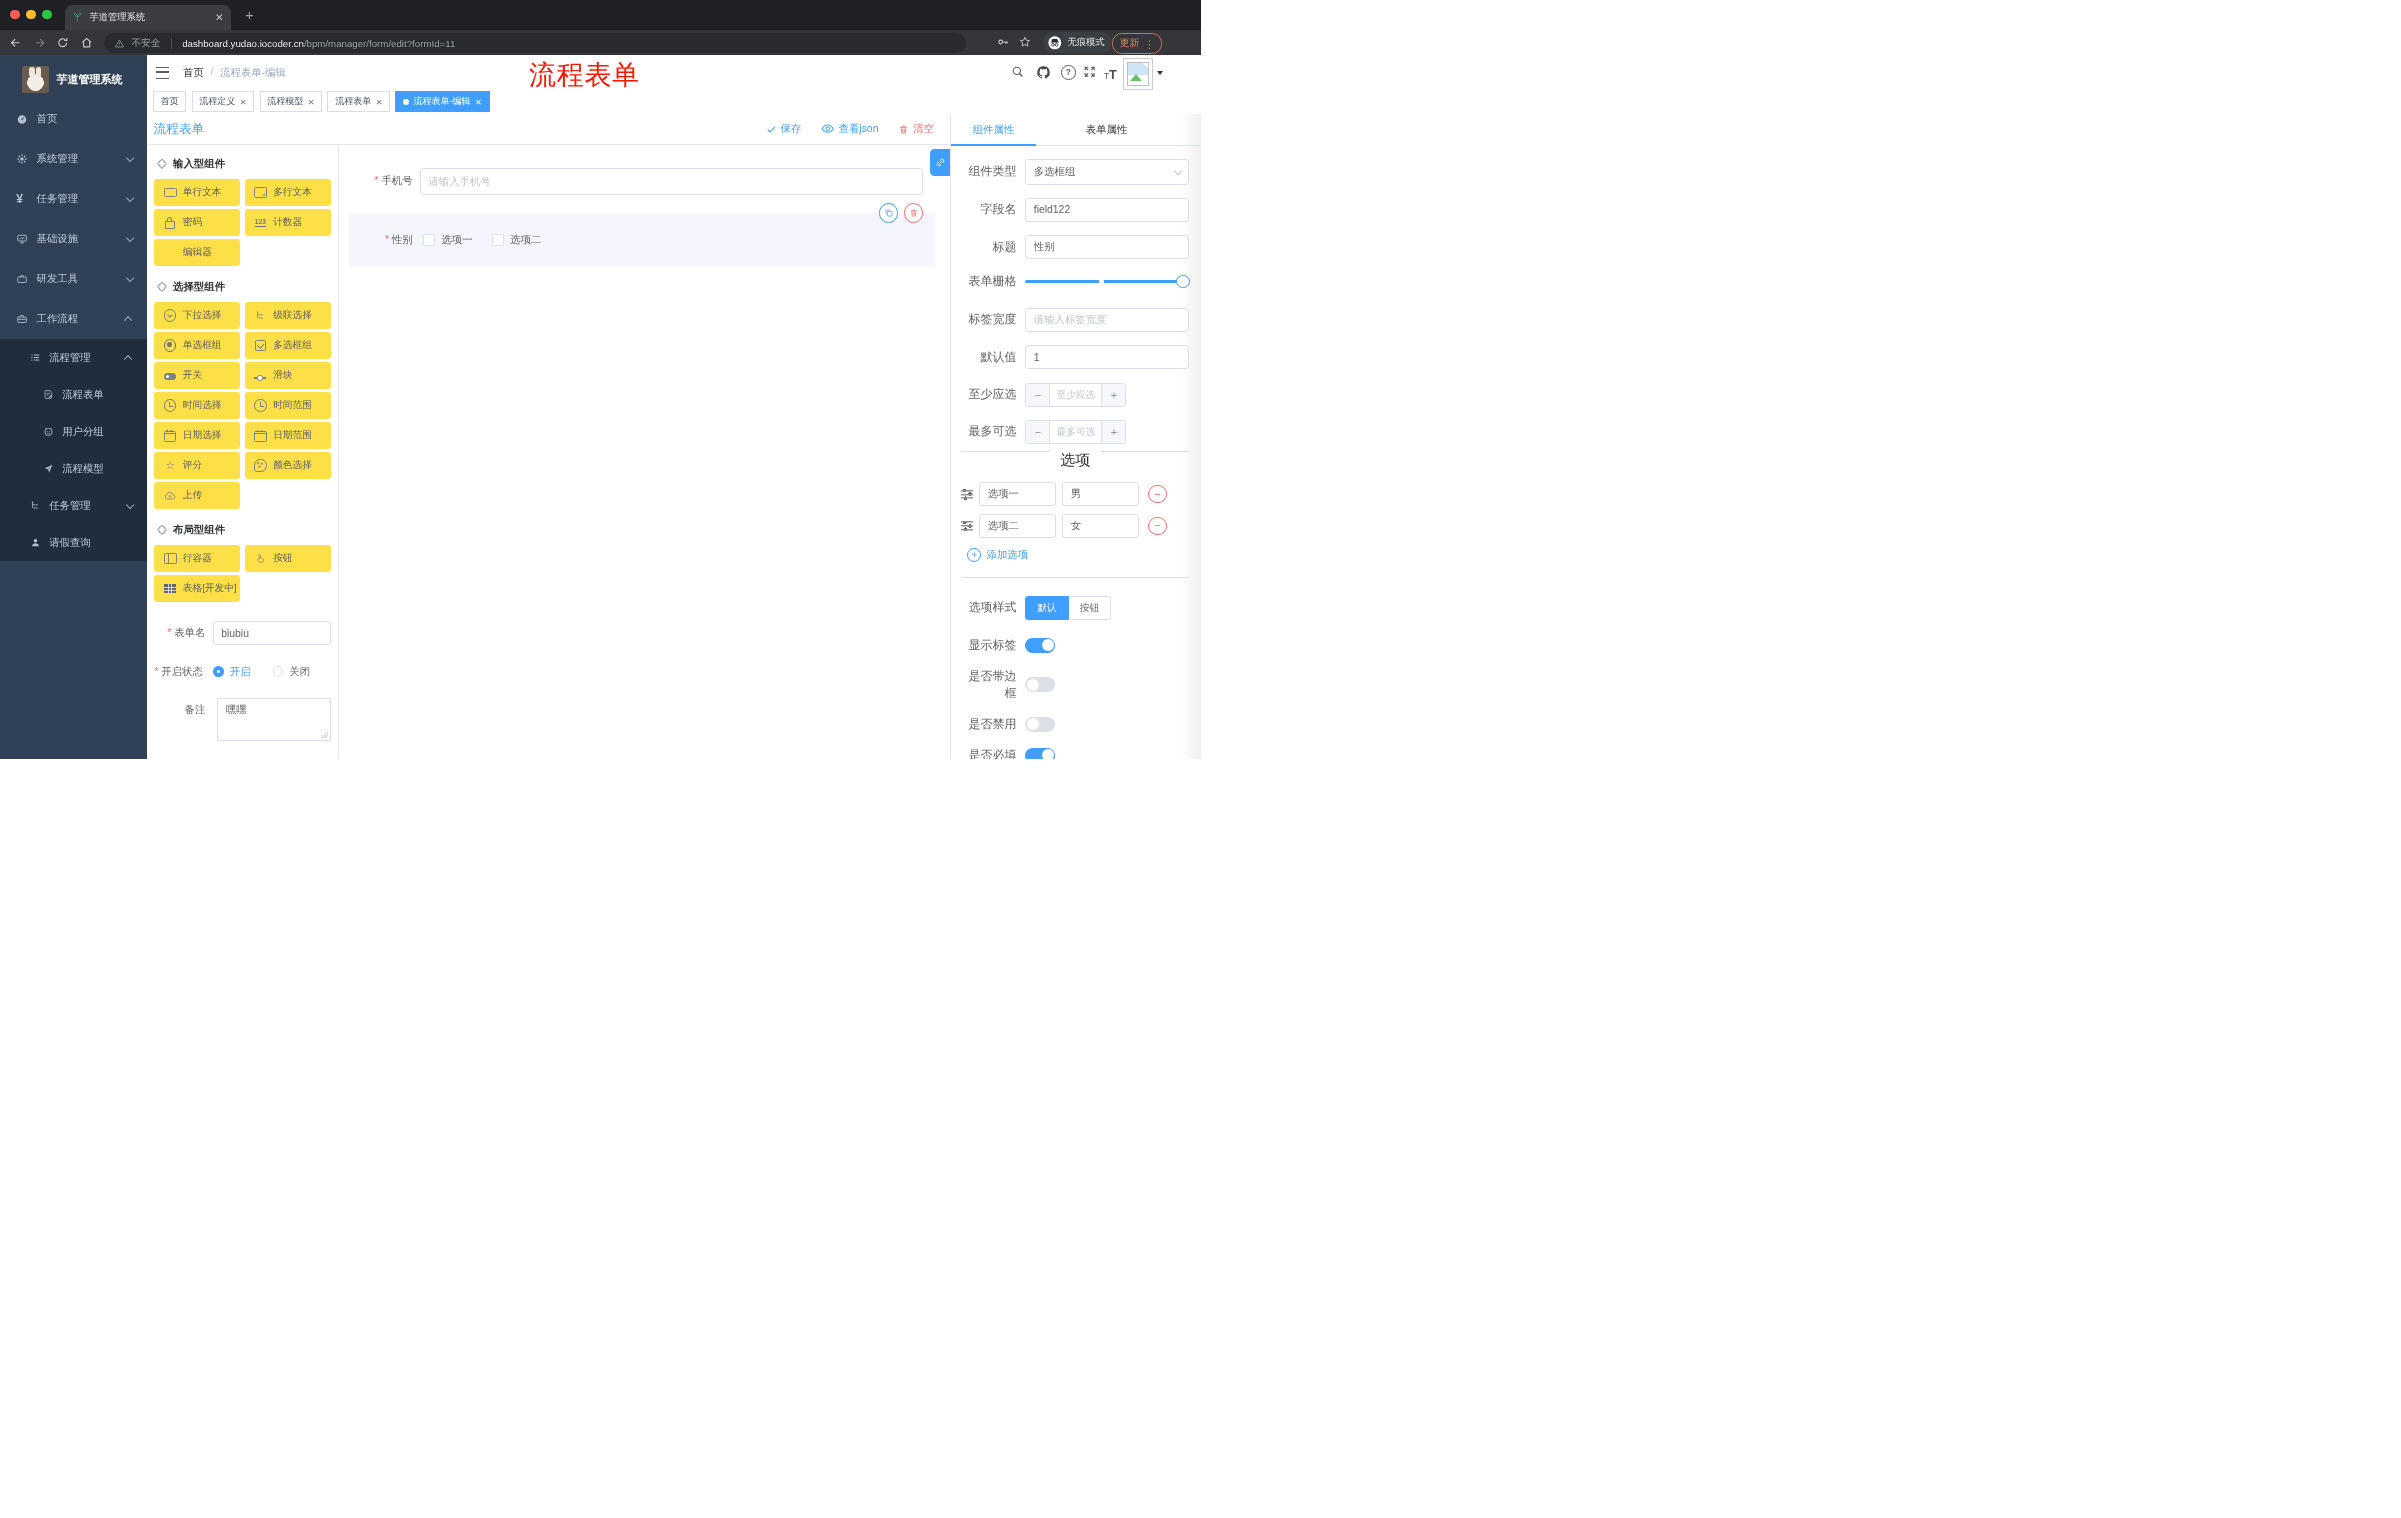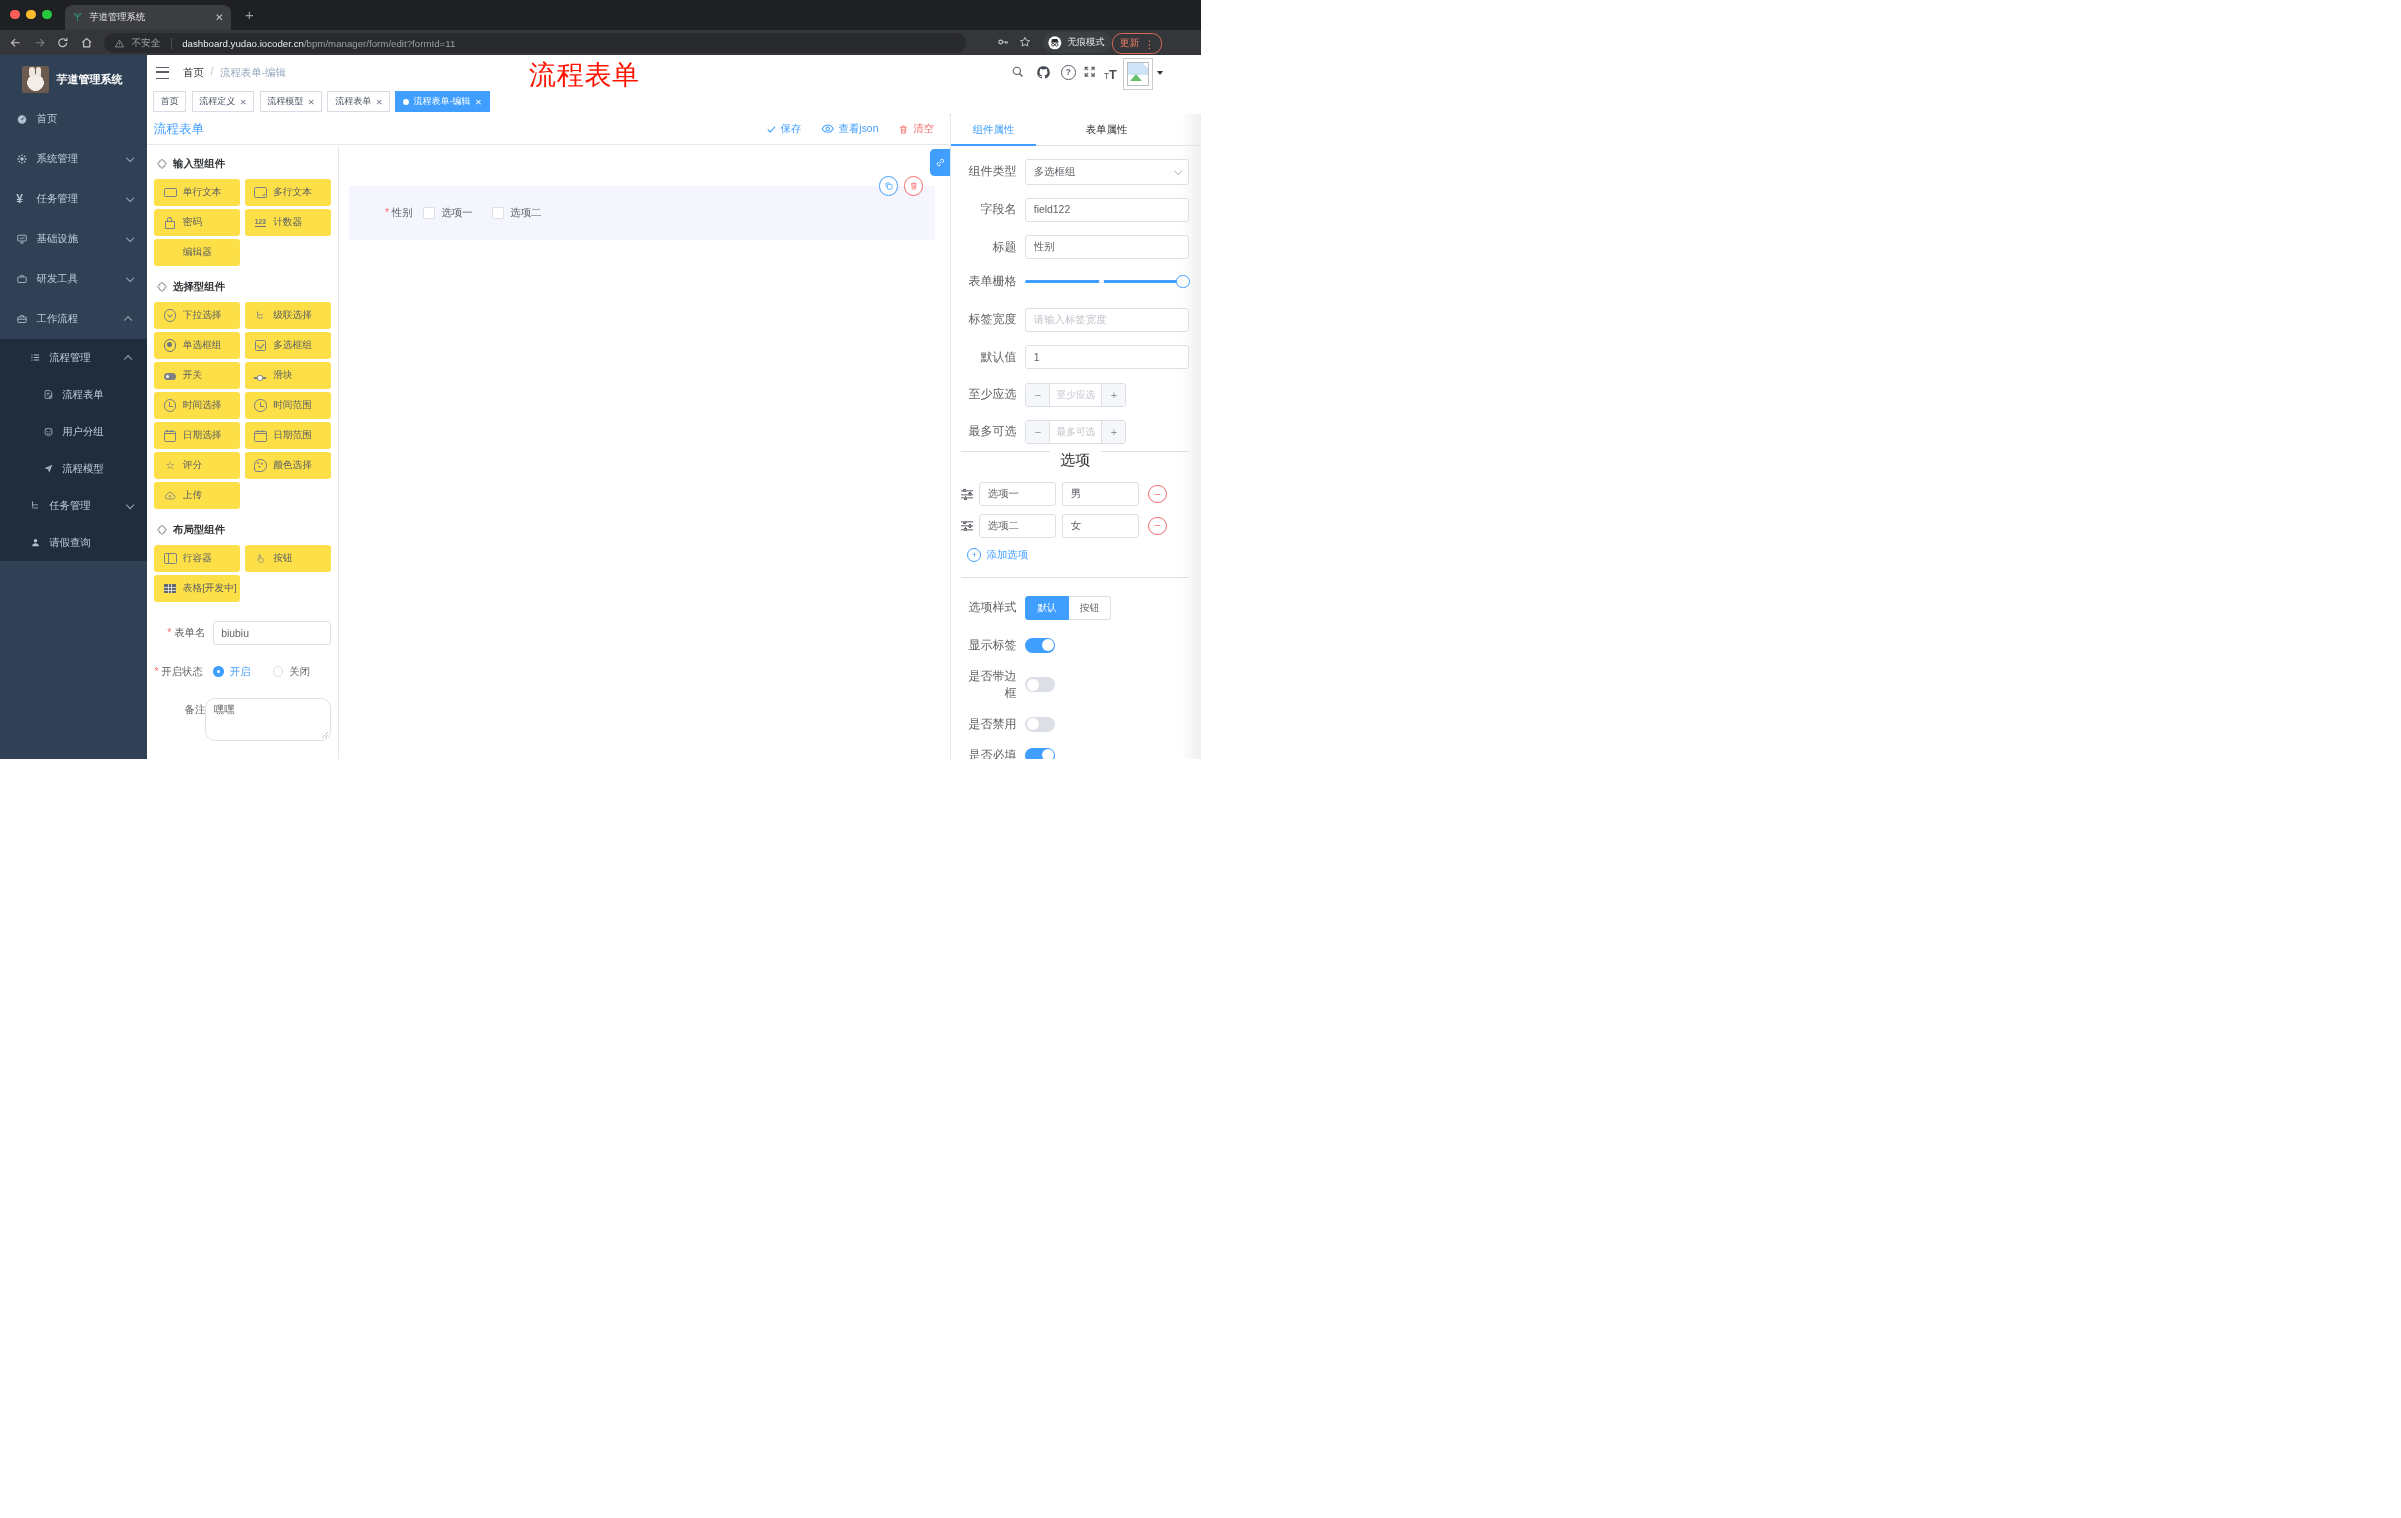--- a/index.html
+++ b/index.html
@@ -66,21 +66,21 @@
   .span1{grid-column:1}
   .fmrow{display:flex;align-items:center;margin-top:19.3px}
   .fmlbl{width:51px;text-align:right;color:#606266;font-size:10.4px;flex:none}
   .req:before{content:"* ";color:#f56c6c}
   .inp{height:24px;border:0.7px solid #dcdfe6;border-radius:3px;font-size:10.4px;color:#606266;padding:0 7.4px;box-sizing:border-box;background:#fff;outline:none;font-family:"Liberation Sans",sans-serif}
   #fm-name{flex:1;margin-left:7.4px;min-width:0}
   .radio{width:10.4px;height:10.4px;border-radius:50%;box-sizing:border-box}
   .radio.on{background:#409eff;position:relative}
   .radio.on:after{content:"";position:absolute;left:3.7px;top:3.7px;width:3px;height:3px;border-radius:50%;background:#fff}
   .radio.off{border:0.7px solid #dcdfe6;background:#fff}
-  #fm-remark{flex:1;margin-left:0;height:43px;border:0.7px solid #dcdfe6;border-radius:10px;padding:4.5px 7.4px;box-sizing:border-box;color:#606266;position:relative}
+  #fm-remark{flex:1;margin-left:12px;height:43px;border:0.7px solid #dcdfe6;border-radius:0;padding:4.5px 7.4px;box-sizing:border-box;color:#606266;position:relative}
   #fm-remark:after{content:"";position:absolute;right:1.5px;bottom:1.5px;width:6px;height:6px;background:
     linear-gradient(135deg,transparent 0 50%,#c0c4cc 50% 56%,transparent 56% 72%,#c0c4cc 72% 78%,transparent 78%)}
   
   #canvas{position:absolute;left:340px;top:146px;width:610px;height:614px;background:#fff;box-sizing:border-box;padding:21.5px 15px 0 9px}
   .crow{display:flex;align-items:center}
   .clbl{width:71px;flex:none;text-align:right;color:#606266;font-size:10.4px;padding-right:7.4px;box-sizing:border-box}
   #phone-input{flex:1;height:27px;margin-right:12px}
   #selblock{margin-top:18.6px;height:54px;background:#f4f5fd;position:relative;display:flex;align-items:center}
   .actcirc{position:absolute;top:-9.7px;width:19.3px;height:19.3px;border-radius:50%;background:#fff;display:flex;align-items:center;justify-content:center;box-sizing:border-box;cursor:pointer}
   #copycirc{right:37px;border:0.7px solid #409eff}
@@ -585,20 +585,24 @@
     <span class="radio off" style="margin-left:16.3px"></span>
     <span style="color:#606266">关闭</span>
   </div>
   <div class="fmrow" style="align-items:flex-start">
     <span class="fmlbl" style="padding-top:5.2px">备注</span>
     <div id="fm-remark">嘿嘿</div>
   </div>
 </div>
 
 <div id="canvas">
+  <div class="crow">
+    <span class="clbl req">手机号</span>
+    <input id="phone-input" class="inp" placeholder="请输入手机号" style="">
+  </div>
   <div id="selblock">
     <div class="actcirc" id="copycirc">
       <svg width="9.7" height="9.7" viewBox="0 0 24 24">
           <rect x="8.5" y="8.5" width="11.5" height="11.5" rx="1.5" fill="none" stroke="#409eff" stroke-width="1.8"></rect>
           <path d="M15.5 5H5v10.5" fill="none" stroke="#409eff" stroke-width="1.8"></path>
         </svg>
     </div>
     <div class="actcirc" id="delcirc">
       <svg width="9.7" height="9.7" viewBox="0 0 24 24">
           <path d="M4.5 7h15M10 7V4.8h4V7M7 7l.9 13h8.2L17 7M10.3 10.5v6.5M13.7 10.5v6.5" fill="none" stroke="#f56c6c" stroke-width="1.8"></path>

